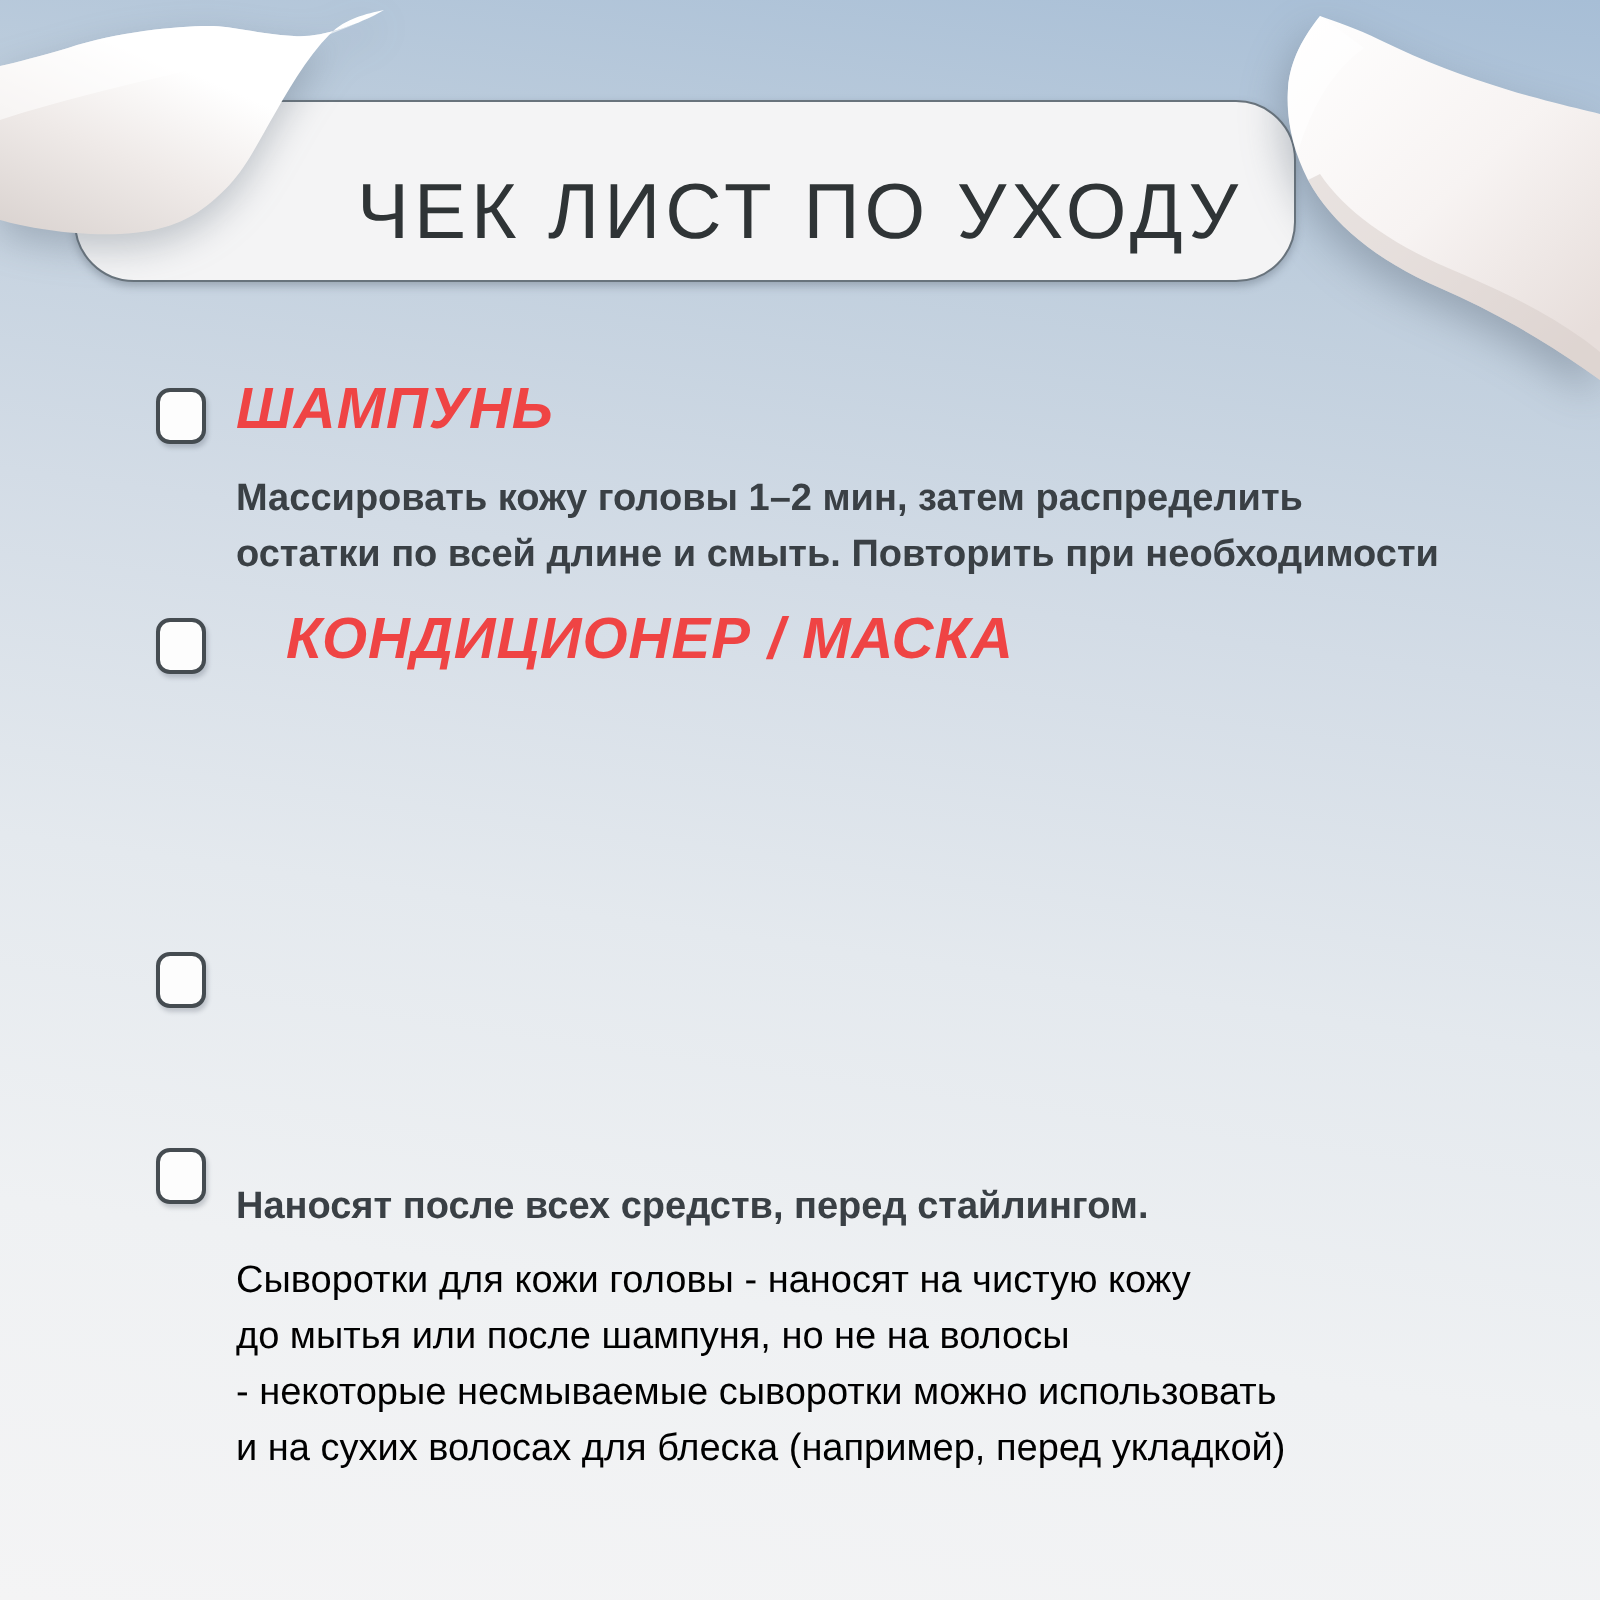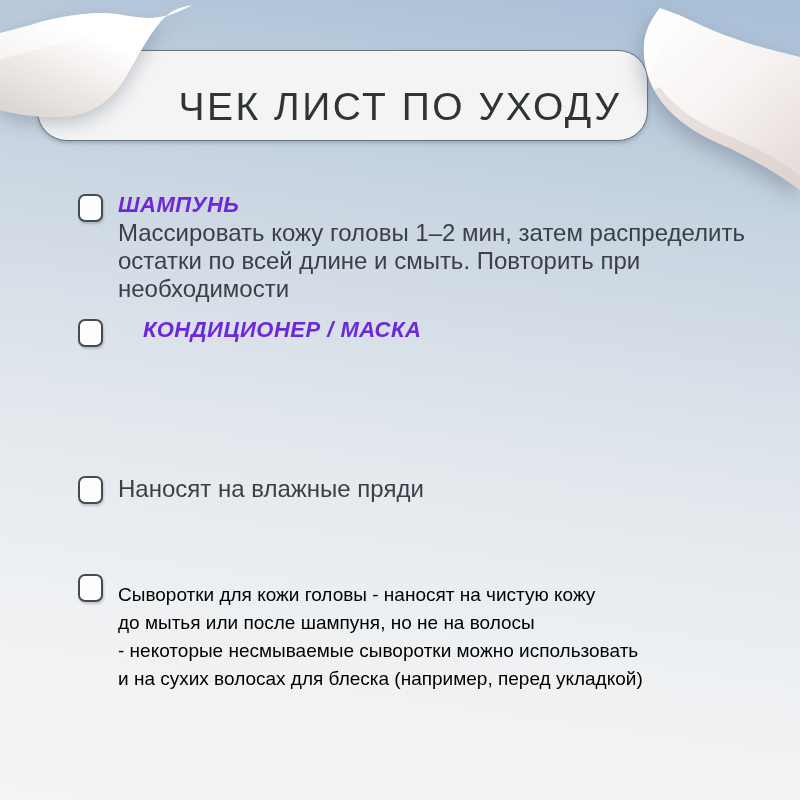--- a/index.html
+++ b/index.html
@@ -28,32 +28,32 @@
     display:flex;gap:15px;z-index:2;
   }
   .checkbox{
     flex:none;width:25px;height:28px;margin-top:2px;
     background:#fdfdfd;border:2px solid #454c51;border-radius:7px;
     box-sizing:border-box;box-shadow:1px 2px 2px rgba(70,80,95,.25);
     cursor:pointer;
   }
   .item-text{flex:1;}
   .item-heading{
-    font-style:italic;font-weight:700;font-size:22px;line-height:26px;
-    letter-spacing:.5px;color:#6d28d9;
+    font-style:italic;font-weight:700;font-size:29px;line-height:26px;
+    letter-spacing:.5px;color:#ef4444;
   }
   .item-desc{
-    font-size:24px;line-height:28px;color:#3a4045;
-    white-space:pre-line;margin-top:1px;
+    font-size:19px;line-height:28px;color:#3a4045;
+    white-space:pre-line;margin-top:18px;font-weight:bold;
   }
   .item-note{
     font-size:19px;line-height:28px;color:#000000;
     white-space:pre-line;margin-top:9px;
   }
-  .item-1{top:192px;} .item-2{top:317px;gap:40px;} .item-3{top:474px;} .item-4{top:572px;}
+  .item-1{top:192px;} .item-2{top:307px;gap:40px;} .item-3{top:474px;} .item-4{top:572px;}
 </style>
 </head>
 <body>
 
 <div class="banner"></div>
 <div class="title">ЧЕК ЛИСТ ПО УХОДУ</div>
 
 <svg class="cream cream-left" width="215" height="140" viewBox="0 0 215 140">
   <defs>
     <linearGradient id="lgLeft" x1="0" y1="1" x2="0.75" y2="0">
@@ -91,25 +91,25 @@
 <div class="item item-2">
   <div class="checkbox" role="checkbox" aria-checked="false"></div>
   <div class="item-text">
     <div class="item-heading">КОНДИЦИОНЕР / МАСКА</div>
   </div>
 </div>
 
 <div class="item item-3">
   <div class="checkbox" role="checkbox" aria-checked="false"></div>
   <div class="item-text">
-    <div class="item-desc">Наносят на влажные пряди</div>
   </div>
 </div>
 
 <div class="item item-4">
   <div class="checkbox" role="checkbox" aria-checked="false"></div>
   <div class="item-text">
+    <div class="item-desc">Наносят после всех средств, перед стайлингом.</div>
     <div class="item-note">Сыворотки для кожи головы - наносят на чистую кожу
 до мытья или после шампуня, но не на волосы
 - некоторые несмываемые сыворотки можно использовать
 и на сухих волосах для блеска (например, перед укладкой)</div>
   </div>
 </div>
 
 </body></html>

